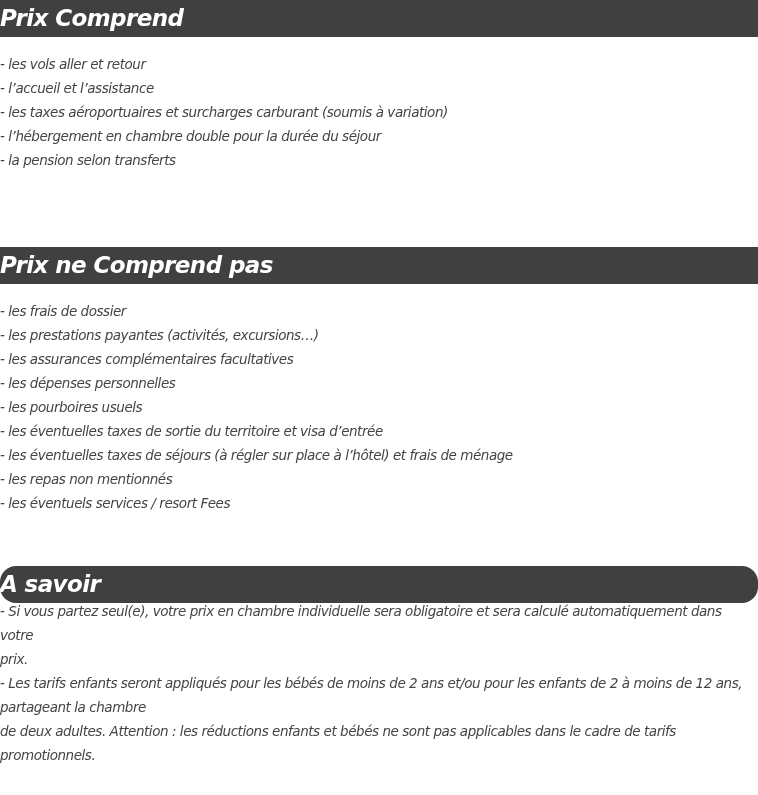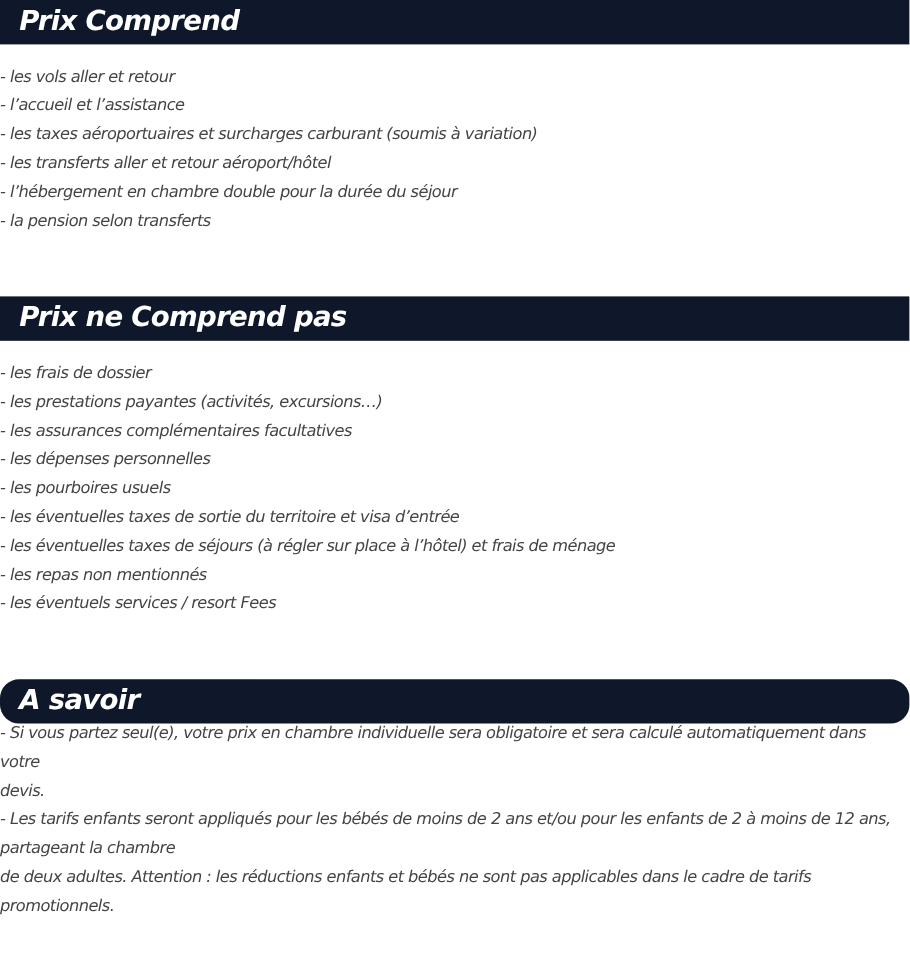--- a/index.html
+++ b/index.html
@@ -12,28 +12,28 @@
       height: 795px;
       overflow: hidden;
       position: relative;
       font-family: "Liberation Sans", sans-serif;
     }
     .section-header {
       position: absolute;
       left: 0;
       width: 758px;
       height: 37px;
-      background: #0f172a;
+      background: #404040;
       color: #ffffff;
       font-family: "DejaVu Sans", sans-serif;
       font-style: italic;
       font-weight: bold;
       font-size: 23px;
       line-height: 37px;
-      padding-left: 16px;
+      padding-left: 0;
       box-sizing: border-box;
       letter-spacing: -0.6px;
     }
     .list {
       position: absolute;
       left: 0;
       width: 758px;
       margin: 0;
       padding: 0;
       list-style: none;
@@ -57,38 +57,37 @@
     }
   </style>
 </head>
 <body>
 
 <div class="section-header" style="top:0;">Prix Comprend</div>
 <ul class="list" style="top:52px;">
   <li>- les vols aller et retour</li>
   <li>- l’accueil et l’assistance</li>
   <li>- les taxes aéroportuaires et surcharges carburant (soumis à variation)</li>
-  <li>- les transferts aller et retour aéroport/hôtel</li>
   <li>- l’hébergement en chambre double pour la durée du séjour</li>
   <li>- la pension selon transferts</li>
 </ul>
 
 <div class="section-header" style="top:247px;">Prix ne Comprend pas</div>
 <ul class="list" style="top:299px;">
   <li>- les frais de dossier</li>
   <li>- les prestations payantes (activités, excursions…)</li>
   <li>- les assurances complémentaires facultatives</li>
   <li>- les dépenses personnelles</li>
   <li>- les pourboires usuels</li>
   <li>- les éventuelles taxes de sortie du territoire et visa d’entrée</li>
   <li>- les éventuelles taxes de séjours (à régler sur place à l’hôtel) et frais de ménage</li>
   <li>- les repas non mentionnés</li>
   <li>- les éventuels services / resort Fees</li>
 </ul>
 
 <div class="section-header" style="top:566px;border-radius:16px;">A savoir</div>
 <div class="para-block" style="top:599px;">
   <div class="para">- Si vous partez seul(e), votre prix en chambre individuelle sera obligatoire et sera calculé automatiquement dans votre</div>
-  <div class="para">devis.</div>
+  <div class="para">prix.</div>
   <div class="para">- Les tarifs enfants seront appliqués pour les bébés de moins de 2 ans et/ou pour les enfants de 2 à moins de 12 ans,</div>
   <div class="para">partageant la chambre</div>
   <div class="para">de deux adultes. Attention : les réductions enfants et bébés ne sont pas applicables dans le cadre de tarifs promotionnels.</div>
 </div>
 
 </body></html>

